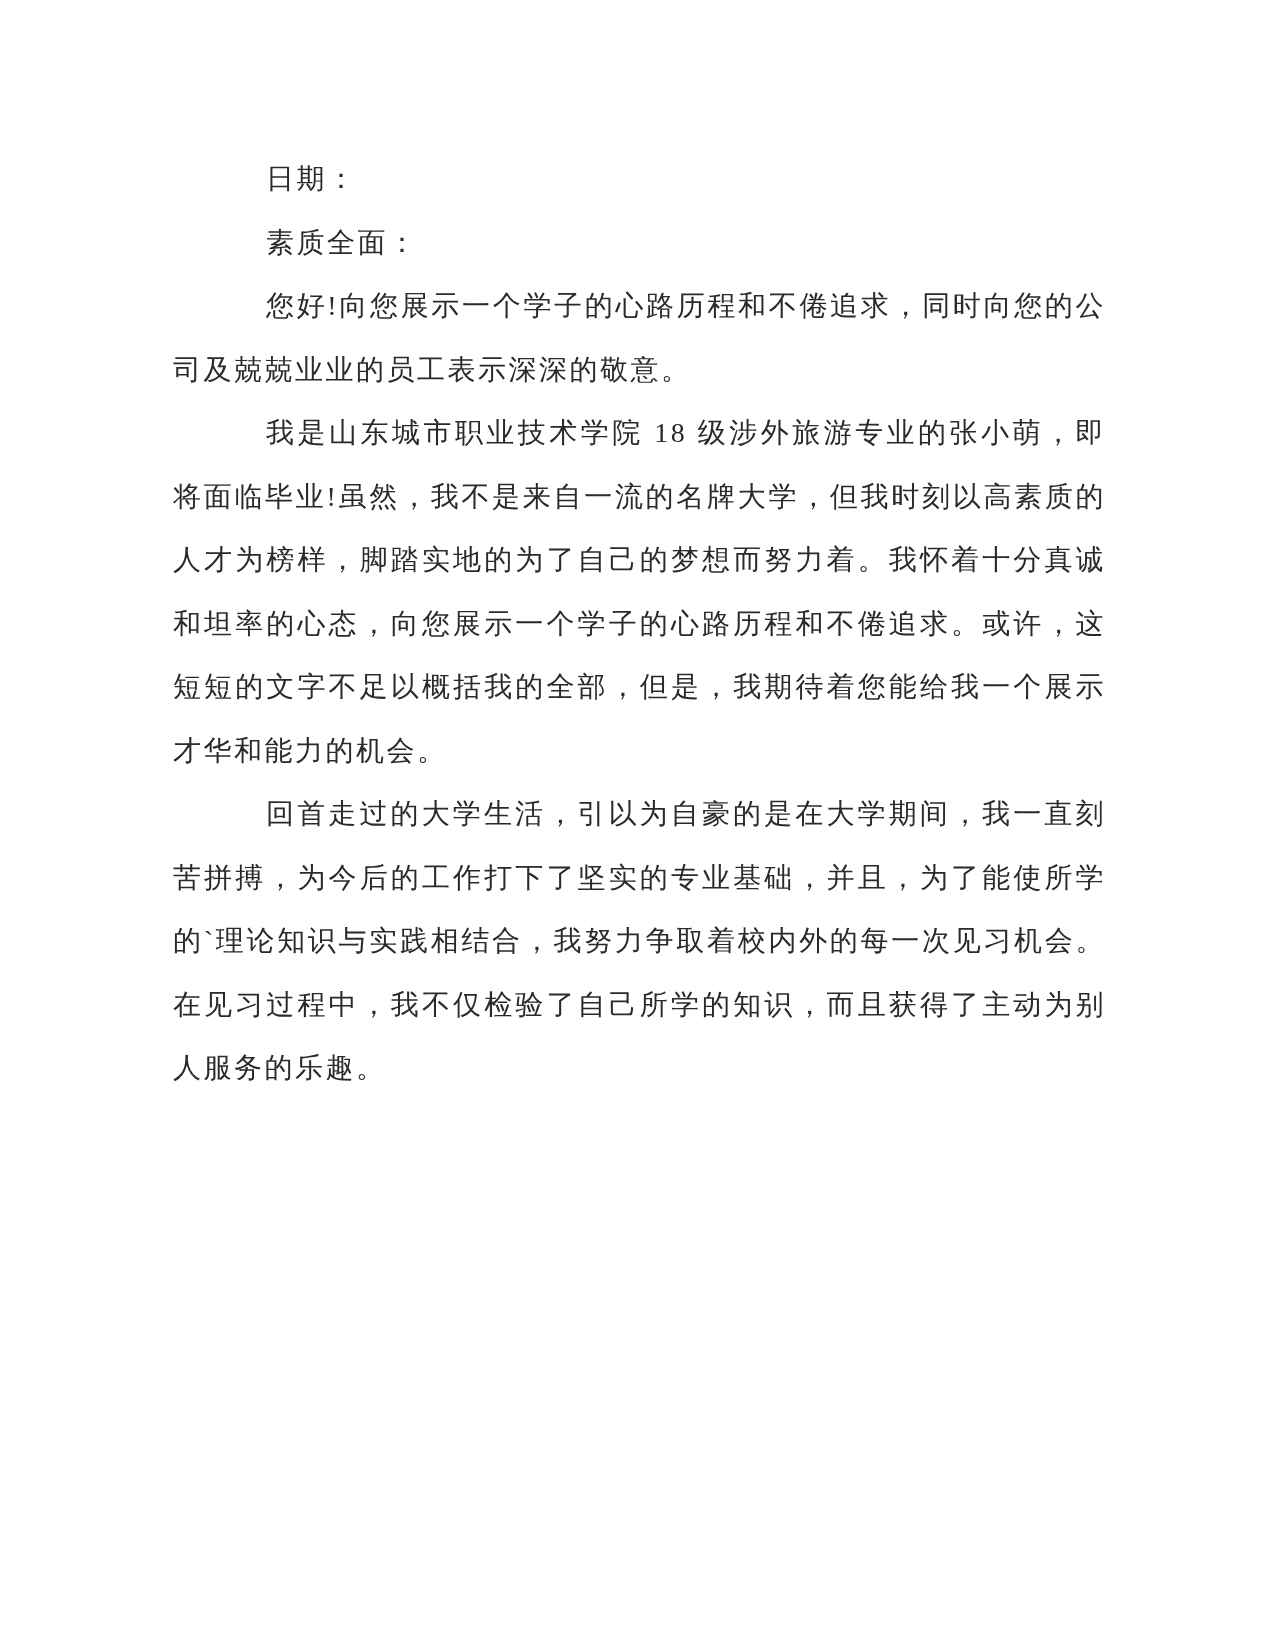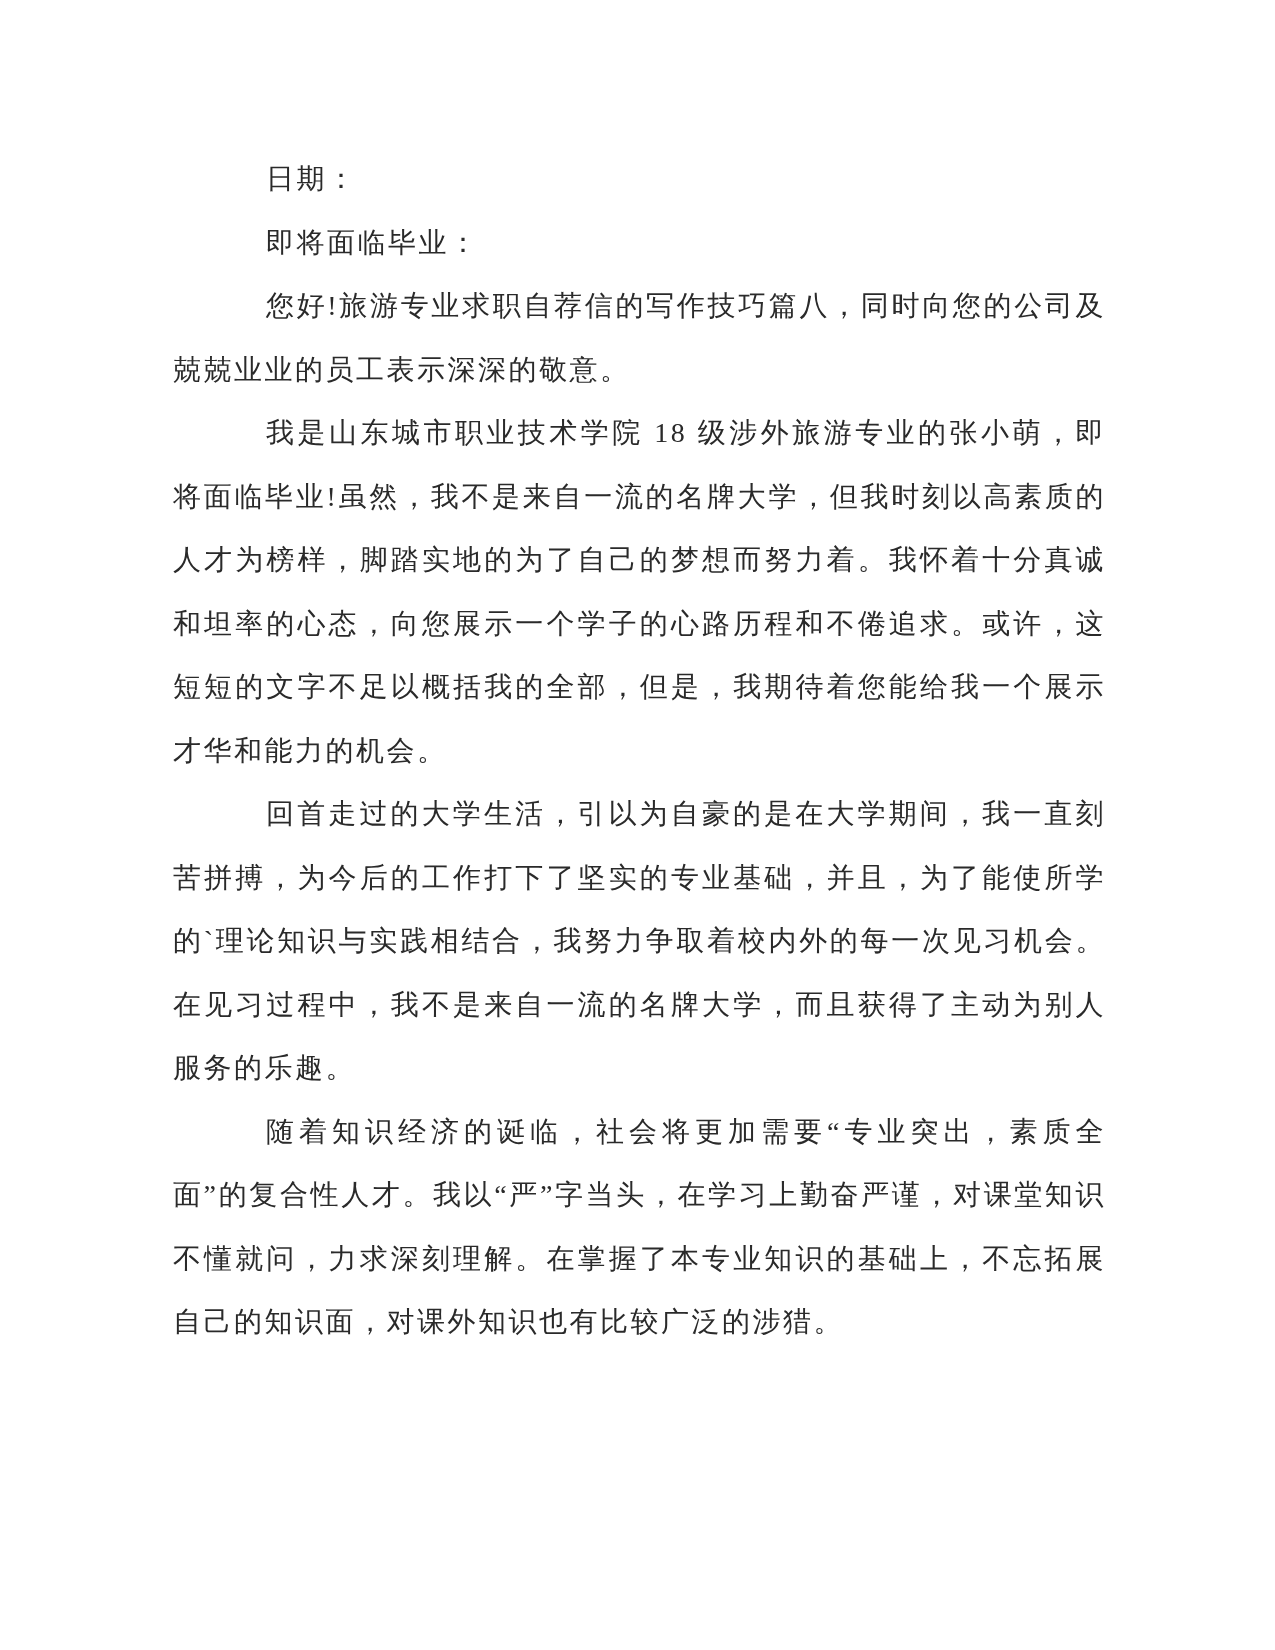--- a/index.html
+++ b/index.html
@@ -34,19 +34,18 @@
     word-break: break-all;
   }
 </style>
 </head>
 <body>
 
 <div class="page">
   <div class="letter-body">
 
   <p>日期：</p>
-      <p>即将面临毕业：</p>
-      <p>您好!旅游专业求职自荐信的写作技巧篇八，同时向您的公司及兢兢业业的员工表示深深的敬意。</p>
+      <p>素质全面：</p>
+      <p>您好!向您展示一个学子的心路历程和不倦追求，同时向您的公司及兢兢业业的员工表示深深的敬意。</p>
       <p>我是山东城市职业技术学院 18 级涉外旅游专业的张小萌，即将面临毕业!虽然，我不是来自一流的名牌大学，但我时刻以高素质的人才为榜样，脚踏实地的为了自己的梦想而努力着。我怀着十分真诚和坦率的心态，向您展示一个学子的心路历程和不倦追求。或许，这短短的文字不足以概括我的全部，但是，我期待着您能给我一个展示才华和能力的机会。</p>
-      <p>回首走过的大学生活，引以为自豪的是在大学期间，我一直刻苦拼搏，为今后的工作打下了坚实的专业基础，并且，为了能使所学的`理论知识与实践相结合，我努力争取着校内外的每一次见习机会。在见习过程中，我不是来自一流的名牌大学，而且获得了主动为别人服务的乐趣。</p>
-      <p>随着知识经济的诞临，社会将更加需要“专业突出，素质全面”的复合性人才。我以“严”字当头，在学习上勤奋严谨，对课堂知识不懂就问，力求深刻理解。在掌握了本专业知识的基础上，不忘拓展自己的知识面，对课外知识也有比较广泛的涉猎。</p>
+      <p>回首走过的大学生活，引以为自豪的是在大学期间，我一直刻苦拼搏，为今后的工作打下了坚实的专业基础，并且，为了能使所学的`理论知识与实践相结合，我努力争取着校内外的每一次见习机会。在见习过程中，我不仅检验了自己所学的知识，而且获得了主动为别人服务的乐趣。</p>
     </div>
 </div>
 
 </body></html>

